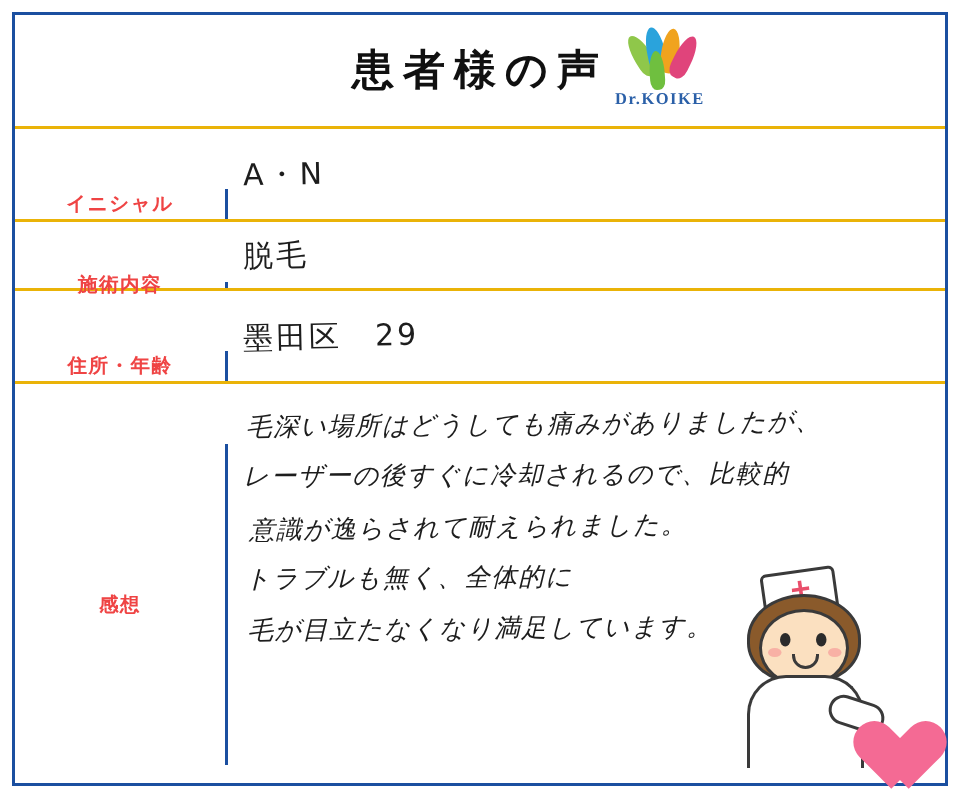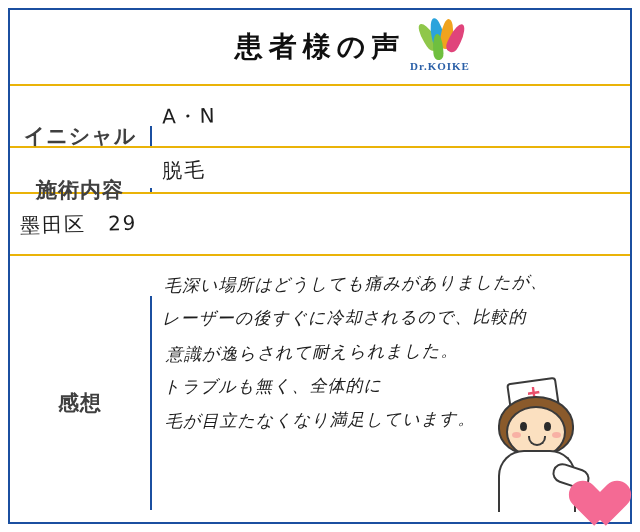--- a/index.html
+++ b/index.html
@@ -89,23 +89,23 @@
 
   .label-cell {
     width: 142px;
     min-width: 142px;
     border-right: 2px solid #1b4fa0;
     display: flex;
     align-items: center;
     justify-content: center;
     box-sizing: border-box;
     font-family: "DejaVu Sans", sans-serif;
-    font-size: 21px;
+    font-size: 13px;
     font-weight: bold;
-    color: #404040;
+    color: #ef4444;
     letter-spacing: 1px;
     margin-top: 40px;
   }
   .value-cell {
     flex: 1;
     box-sizing: border-box;
     position: relative;
     padding: 6px 10px;
     display: flex;
     align-items: center;
@@ -292,20 +292,21 @@
     </div>
 
     <div class="row r-menu">
       <div class="label-cell">施術内容</div>
       <div class="value-cell">
         <span class="hand">脱毛</span>
       </div>
     </div>
 
     <div class="row r-addr">
+      <div class="label-cell">住所・年齢</div>
       <div class="value-cell">
         <span class="hand">墨田区　29</span>
       </div>
     </div>
 
     <div class="row r-impr">
       <div class="label-cell">感想</div>
       <div class="value-cell">
         <div class="impression">
           <div class="impr-line">毛深い場所はどうしても痛みがありましたが、</div>

